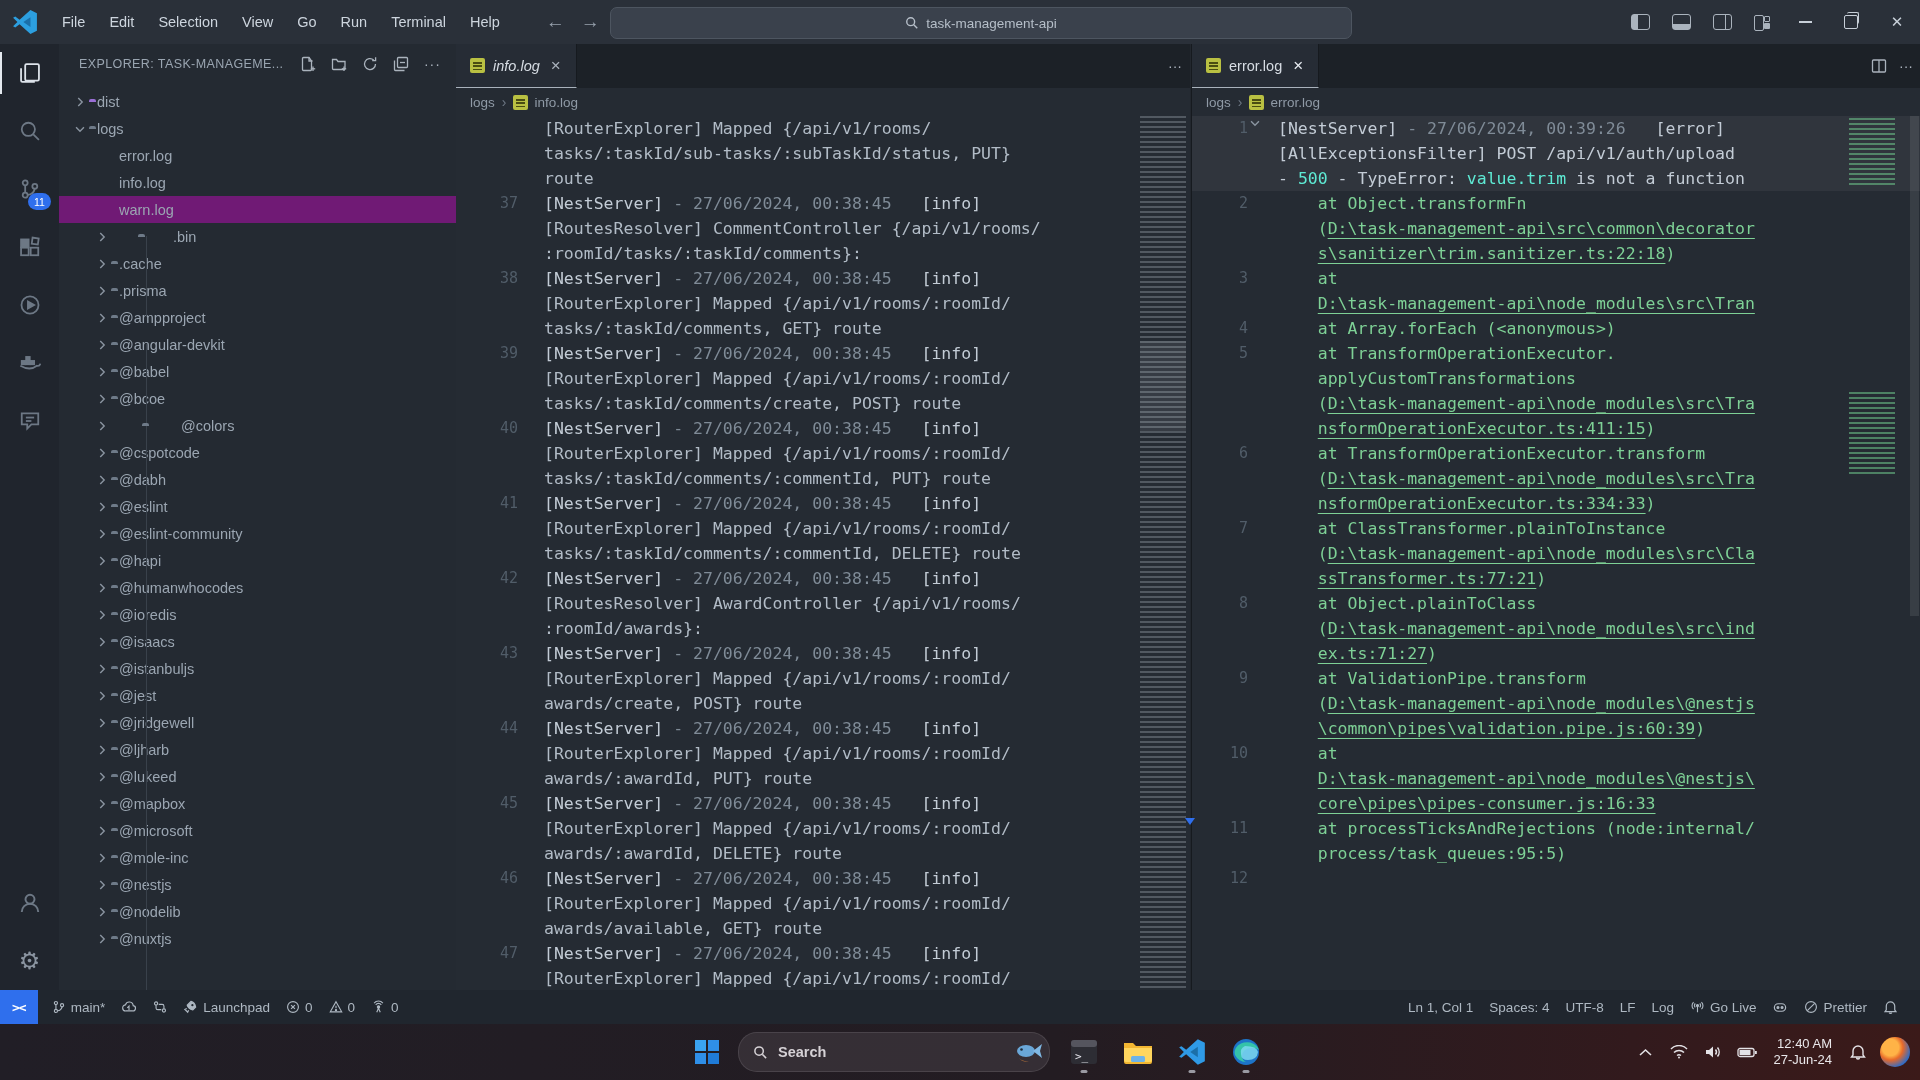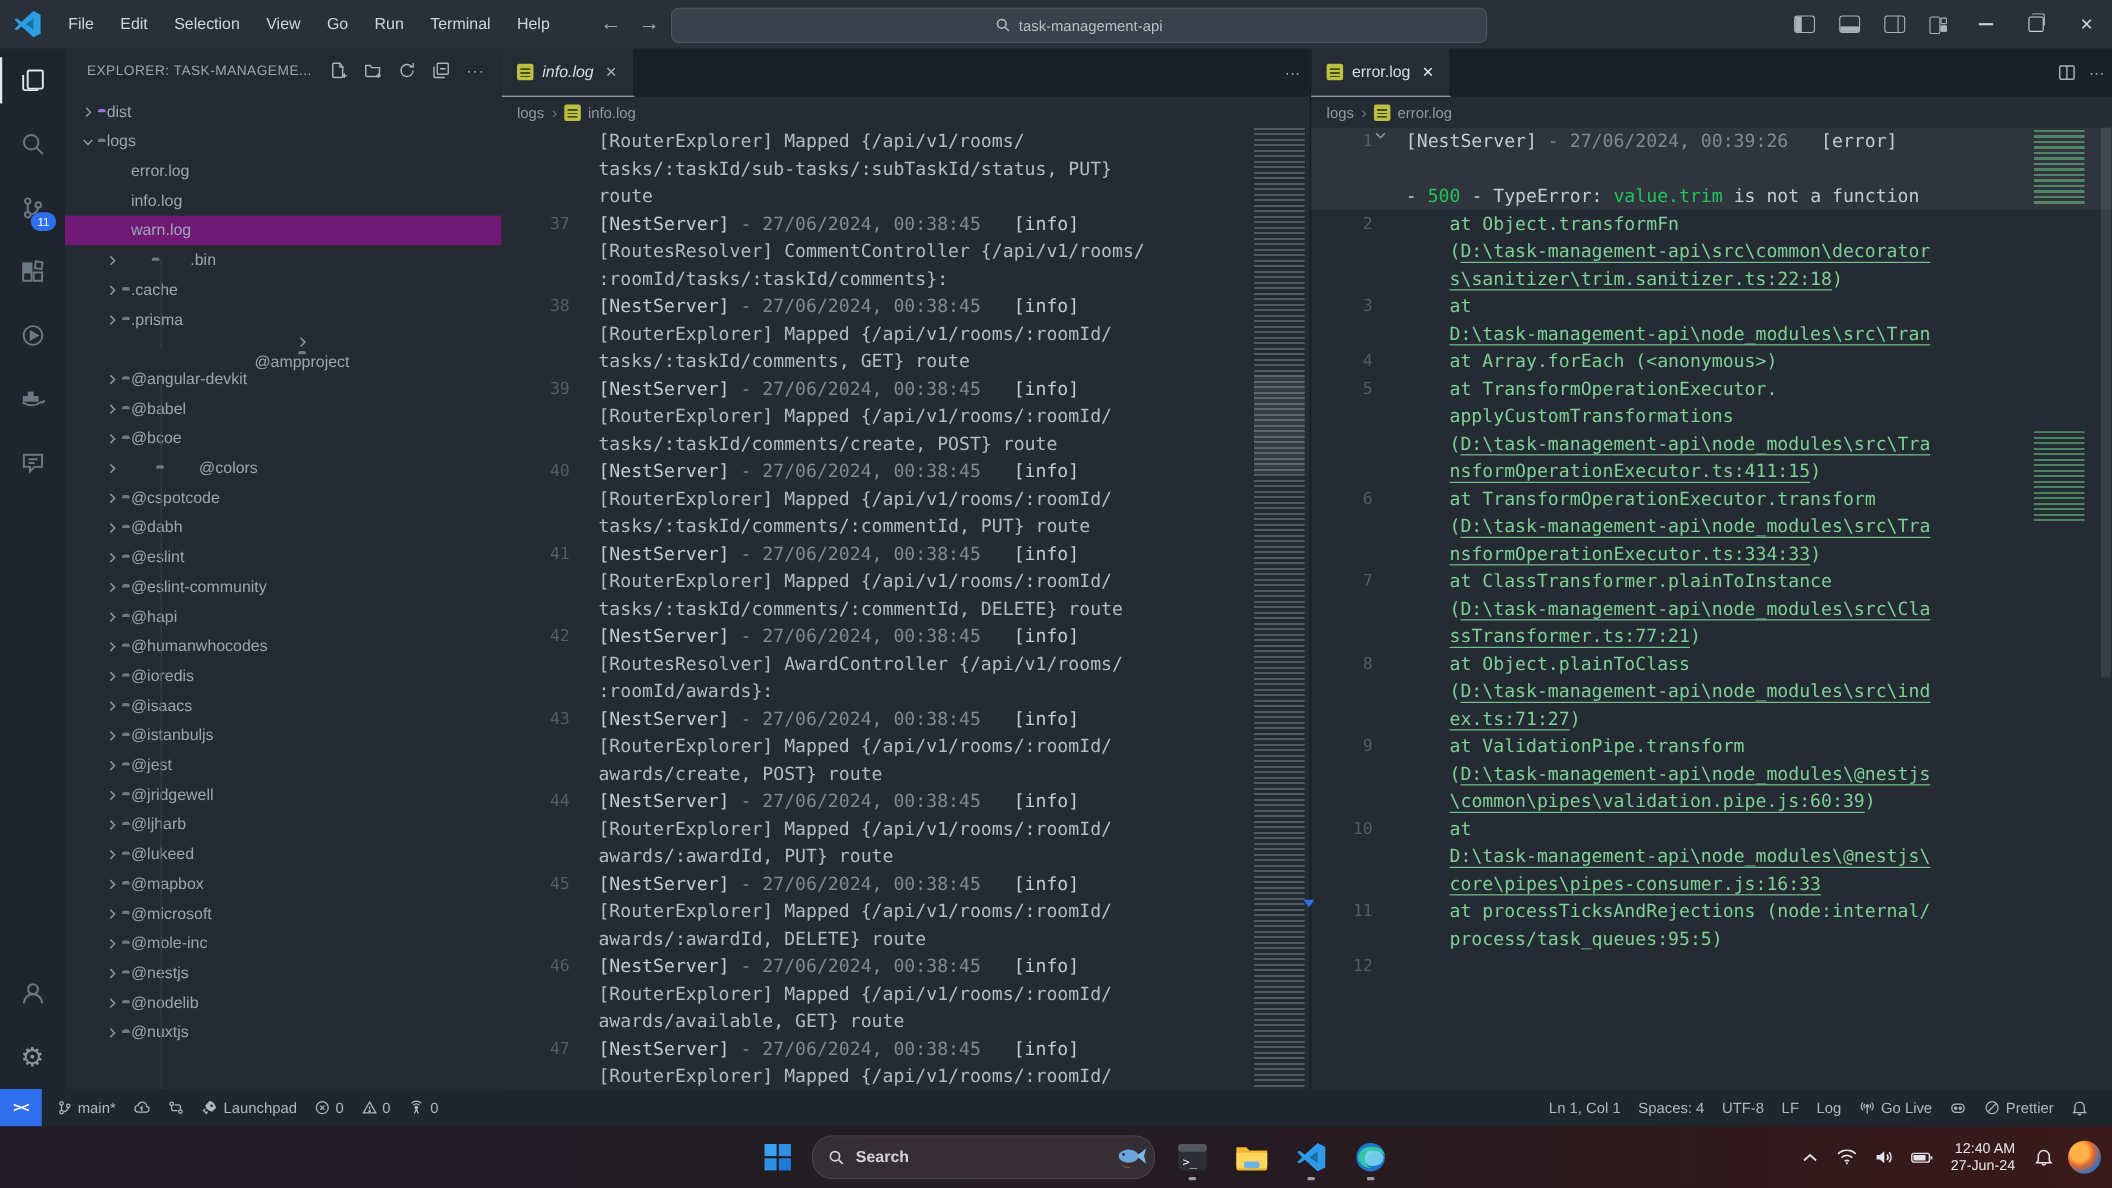--- a/index.html
+++ b/index.html
@@ -76,21 +76,21 @@
   .content{position:absolute;left:0;right:0;top:72px;bottom:0;overflow:hidden;
     font-family:"DejaVu Sans Mono",monospace;font-size:16.5px;}
   .row{display:flex;height:25px;line-height:25px;white-space:pre;}
   .ln{flex:0 0 62px;text-align:right;color:#515d69;font-size:15px;padding-right:0;}
   .pane2 .ln{flex:0 0 56px;}
   .fold{flex:0 0 22px;text-align:center;color:#8b95a1;font-size:13px;}
   .pane1 .code{margin-left:26px;}
   .pane2 .code{margin-left:8px;}
   .row.hl{background:rgba(255,255,255,.05);}
   .seg-b{color:#c3ccd6;} .seg-d{color:#7f8b97;} .seg-p{color:#b2bcc7;}
-  .seg-o{color:#22c55e;} .seg-g{color:#7ed196;}
+  .seg-o{color:#5eead4;} .seg-g{color:#7ed196;}
   .seg-l{color:#7ed196;text-decoration:underline;text-underline-offset:4px;text-decoration-thickness:1px;}
   .minimap{position:absolute;top:0;width:46px;}
   .mm-gray{background:repeating-linear-gradient(180deg,rgba(185,195,205,.30) 0 2px,transparent 2px 5px);}
   .mm-green{background:repeating-linear-gradient(180deg,rgba(110,200,140,.55) 0 2px,transparent 2px 5px);}
   .mm-slider{position:absolute;left:0;right:0;background:rgba(255,255,255,.08);}
   .scrollbar-thumb{position:absolute;background:rgba(255,255,255,.09);}
   .sash-marker{position:absolute;width:0;height:0;border-top:7px solid #2f6fed;border-left:5px solid transparent;border-right:5px solid transparent;}
   
   .statusbar{position:absolute;left:0;bottom:56px;width:1920px;height:34px;background:#20262e;
     display:flex;align-items:center;font-size:13.5px;color:#aeb8c2;z-index:30;}
@@ -319,21 +319,21 @@
         </div>
         <div class="tree-row" style="padding-left: 34px;">
           <span class="chev">
             <svg class="ic" width="14" height="14" viewBox="0 0 16 16" fill="none" stroke="currentColor" stroke-width="1.6">
               <polyline points="6,3.5 10.5,8 6,12.5"></polyline>
             </svg>
           </span>
           <span class="tree-ic"><span class="ic-folder"></span></span>
           <span>.prisma</span>
         </div>
-        <div class="tree-row" style="padding-left: 34px; flex-direction: column;">
+        <div class="tree-row" style="padding-left: 34px;">
           <span class="chev">
             <svg class="ic" width="14" height="14" viewBox="0 0 16 16" fill="none" stroke="currentColor" stroke-width="1.6">
               <polyline points="6,3.5 10.5,8 6,12.5"></polyline>
             </svg>
           </span>
           <span class="tree-ic"><span class="ic-folder"></span></span>
           <span>@ampproject</span>
         </div>
         <div class="tree-row" style="padding-left: 34px;">
           <span class="chev">
@@ -626,21 +626,21 @@
       <span class="bc-sep">›</span>
       <span class="bc-item">
         <span class="ic-log"></span>
         <span>error.log</span>
       </span>
     </div>
     <div class="content" id="code2">
         <div class="row hl"><span class="ln">1</span><span class="fold"><svg class="ic" width="14" height="14" viewBox="0 0 16 16" fill="none" stroke="currentColor" stroke-width="1.6">
               <polyline points="3.5,6 8,10.5 12.5,6"></polyline>
             </svg></span><span class="code"><span class="seg-b">[NestServer] </span><span class="seg-d">- 27/06/2024, 00:39:26   </span><span class="seg-b">[error]</span></span></div>
-        <div class="row hl"><span class="ln"></span><span class="fold"></span></div>
+        <div class="row hl"><span class="ln"></span><span class="fold"></span><span class="code"><span class="seg-b">[AllExceptionsFilter] POST /api/v1/auth/upload</span></span></div>
         <div class="row hl"><span class="ln"></span><span class="fold"></span><span class="code"><span class="seg-b">- </span><span class="seg-o">500</span><span class="seg-b"> - TypeError: </span><span class="seg-o">value.trim</span><span class="seg-b"> is not a function</span></span></div>
         <div class="row"><span class="ln">2</span><span class="fold"></span><span class="code"><span class="seg-g">    at Object.transformFn</span></span></div>
         <div class="row"><span class="ln"></span><span class="fold"></span><span class="code"><span class="seg-g">    (</span><span class="seg-l">D:\task-management-api\src\common\decorator</span></span></div>
         <div class="row"><span class="ln"></span><span class="fold"></span><span class="code"><span class="seg-g">    </span><span class="seg-l">s\sanitizer\trim.sanitizer.ts:22:18</span><span class="seg-g">)</span></span></div>
         <div class="row"><span class="ln">3</span><span class="fold"></span><span class="code"><span class="seg-g">    at</span></span></div>
         <div class="row"><span class="ln"></span><span class="fold"></span><span class="code"><span class="seg-g">    </span><span class="seg-l">D:\task-management-api\node_modules\src\Tran</span></span></div>
         <div class="row"><span class="ln">4</span><span class="fold"></span><span class="code"><span class="seg-g">    at Array.forEach (&lt;anonymous&gt;)</span></span></div>
         <div class="row"><span class="ln">5</span><span class="fold"></span><span class="code"><span class="seg-g">    at TransformOperationExecutor.</span></span></div>
         <div class="row"><span class="ln"></span><span class="fold"></span><span class="code"><span class="seg-g">    applyCustomTransformations</span></span></div>
         <div class="row"><span class="ln"></span><span class="fold"></span><span class="code"><span class="seg-g">    (</span><span class="seg-l">D:\task-management-api\node_modules\src\Tra</span></span></div>

